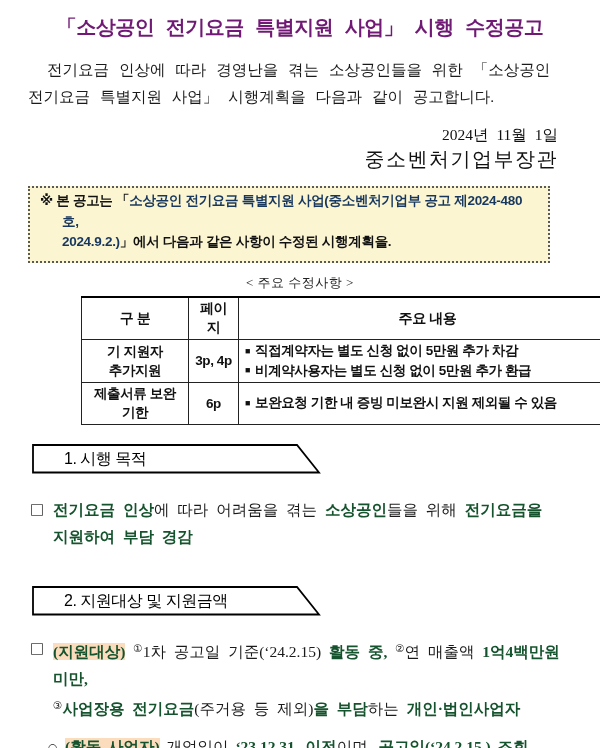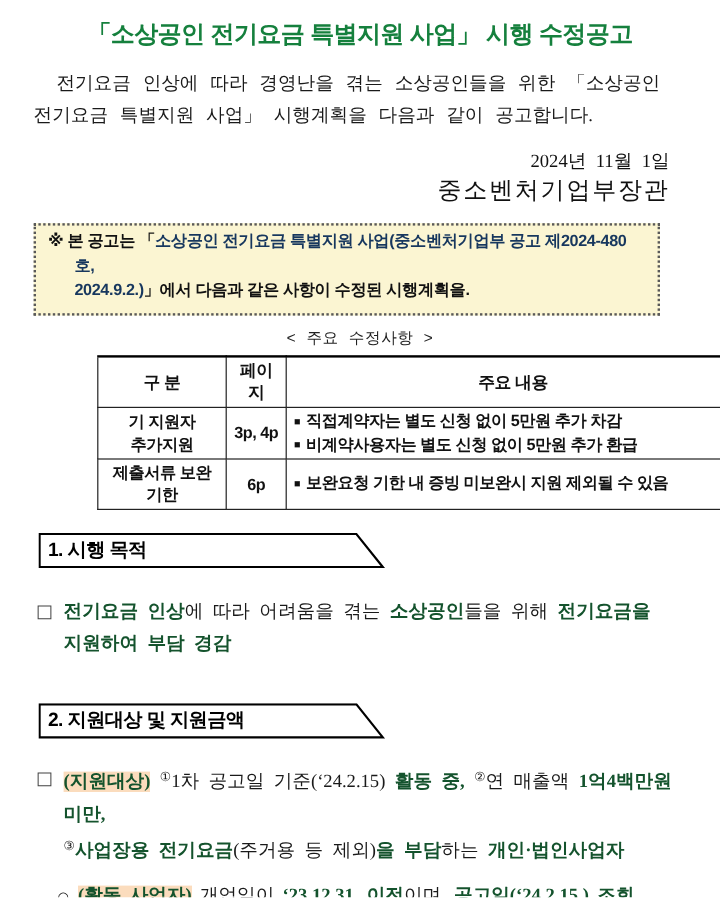--- a/index.html
+++ b/index.html
@@ -9,22 +9,22 @@
     --ink:#111111;
   }
   html,body{margin:0;padding:0;background:#ffffff;}
   .page{
     position:relative;width:600px;height:748px;background:#fff;overflow:hidden;
     font-family:"Liberation Serif","DejaVu Serif",serif;color:var(--ink);
   }
   
   .doc-title{
     padding-top:15px;text-align:center;
-    font-family:Liberation Sans, sans-serif;
-    font-size:20px;font-weight:700;letter-spacing:-0.5px;line-height:28px;color:#15803d;
+    font-family:Liberation Mono, monospace;
+    font-size:20px;font-weight:700;letter-spacing:-0.5px;line-height:28px;color:#701a75;
   }
   
   .intro{
     margin:13px 30px 0 28px;font-size:15.5px;line-height:27px;
     word-spacing:6px;text-indent:19px;color:#1a1a1a;
   }
   
   .sig{margin:13px 42px 0 0;text-align:right;line-height:24px;}
   .sig .date{font-size:15.5px;word-spacing:4px;}
   .sig .issuer{font-size:20px;letter-spacing:1.5px;}
@@ -35,21 +35,21 @@
     padding:3px 10px 8px 10px;
     font-family:"Liberation Sans","DejaVu Sans",sans-serif;
     font-size:13.5px;font-weight:700;line-height:20.5px;
     letter-spacing:-0.3px;
   }
   .notice p{margin:0;padding-left:22px;text-indent:-22px;}
   .navy{color:var(--navy);}
   
   .tbl-caption{
     margin-top:11px;text-align:center;
-    font-family:Liberation Mono, monospace;
+    font-family:Liberation Serif, serif;
     font-size:13px;letter-spacing:0.5px;color:#222;line-height:17px;
   }
   
   .tbl-wrap{margin:5px 0 0 33px;padding-left:48px;}
   table.rev{
     width:535px;border-collapse:collapse;table-layout:fixed;
     font-family:"Liberation Sans","DejaVu Sans",sans-serif;
     font-size:13.5px;font-weight:600;letter-spacing:-0.4px;
     border-top:2.6px solid #000;
   }
@@ -57,23 +57,23 @@
   table.rev th{font-weight:700;font-size:14px;text-align:center;background:#fff;}
   td.cat{text-align:center;white-space:pre-line;}
   td.pg{text-align:center;}
   td.items{text-align:left;}
   .item-line{white-space:nowrap;}
   .sq-bullet{font-size:9px;vertical-align:1.5px;margin-right:5px;}
   
   .flag{position:relative;width:290px;height:30px;margin-left:32px;}
   .flag svg{position:absolute;left:0;top:0;}
   .flag .flag-label{
-    position:absolute;left:8px;top:0;line-height:29px;
+    position:absolute;left:32px;top:0;line-height:29px;
     font-family:"Liberation Sans","DejaVu Sans",sans-serif;
-    font-size:16px;font-weight:700;letter-spacing:-0.5px;color:#000;text-align:center;
+    font-size:16px;font-weight:400;letter-spacing:-0.5px;color:#000;text-align:center;
   }
   .flag1{margin-top:19px;}
   .flag2{margin-top:36px;}
   
   .body-block{
     position:relative;margin:22px 28px 0 30px;padding-left:23px;
     font-size:15.5px;line-height:27px;word-spacing:4px;color:#1a1a1a;
   }
   .body-block .lead-bullet{
     position:absolute;left:0;top:0;font-size:15px;color:#444;

